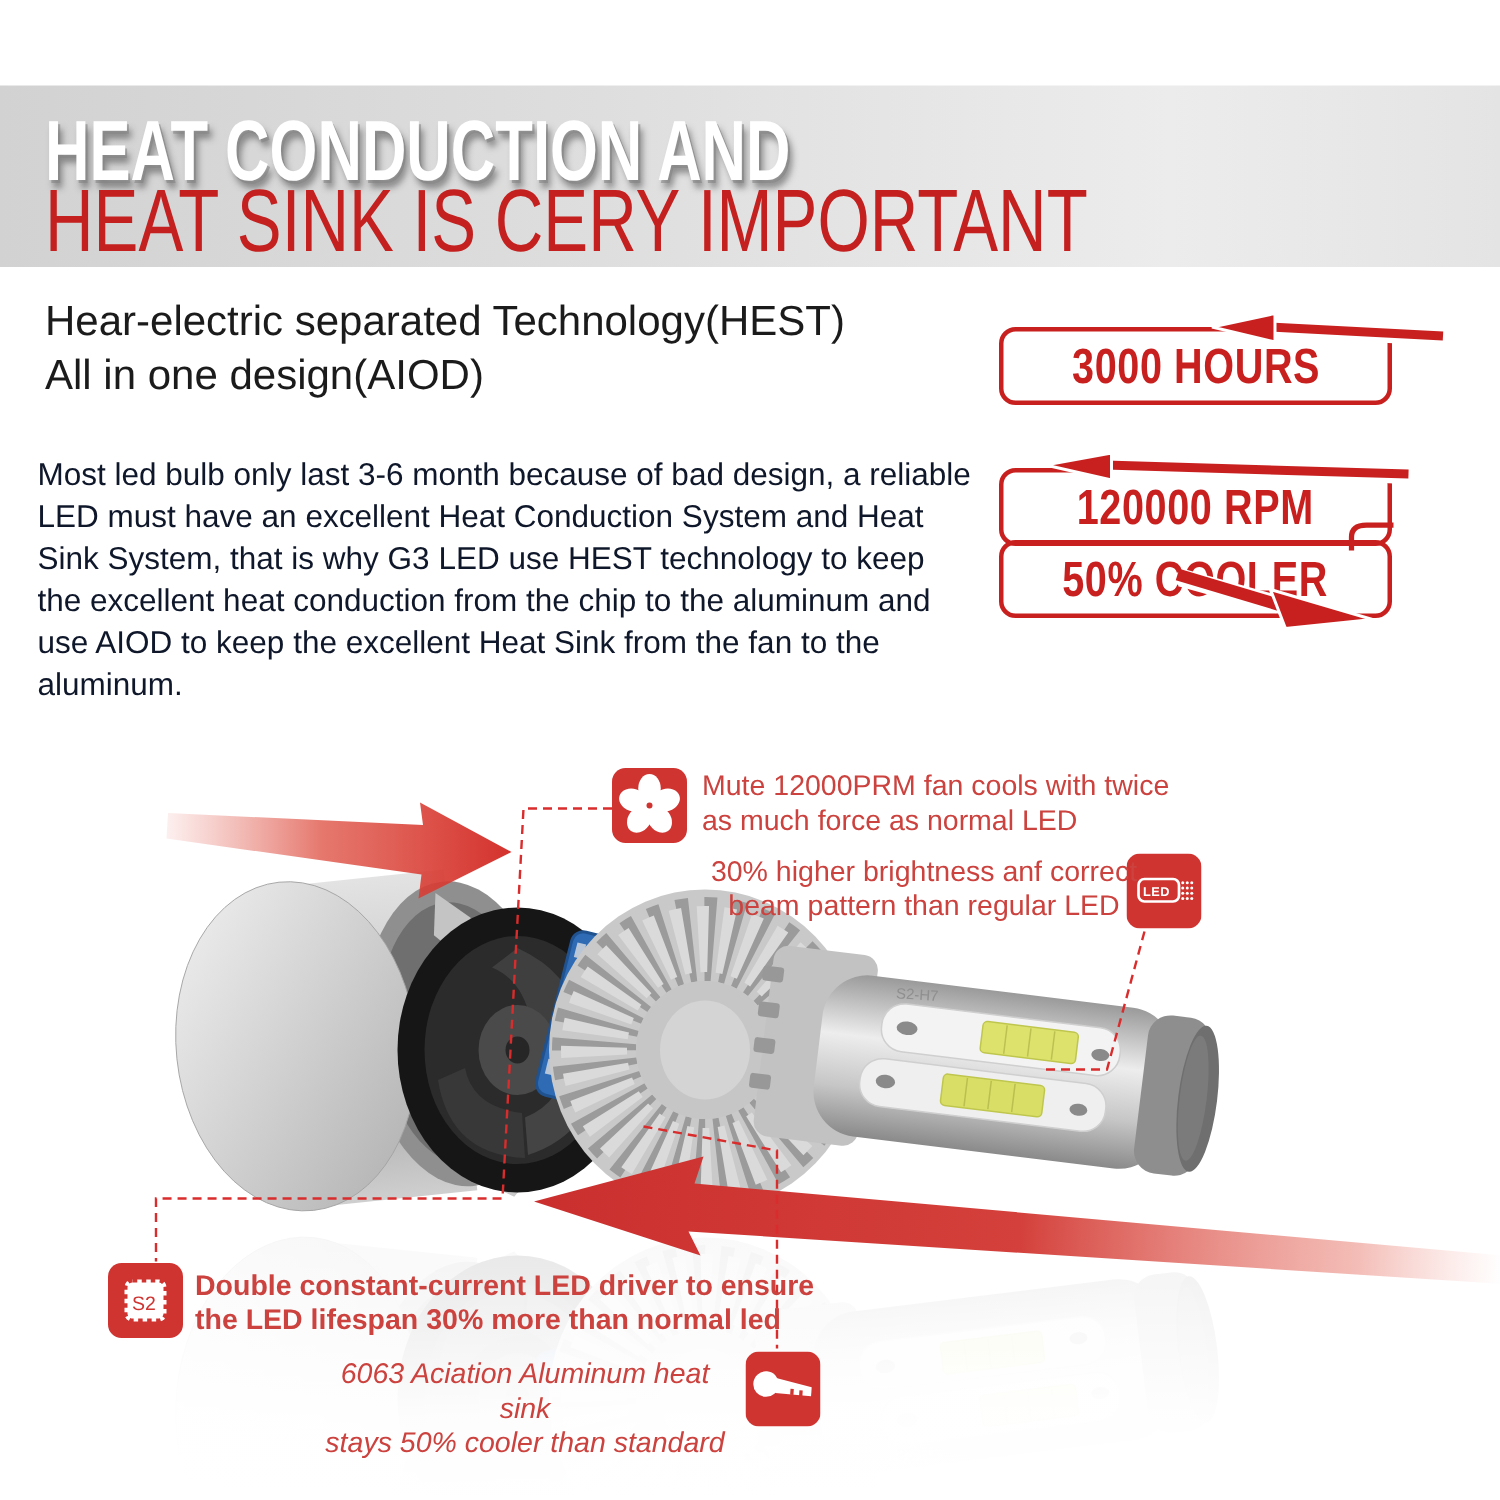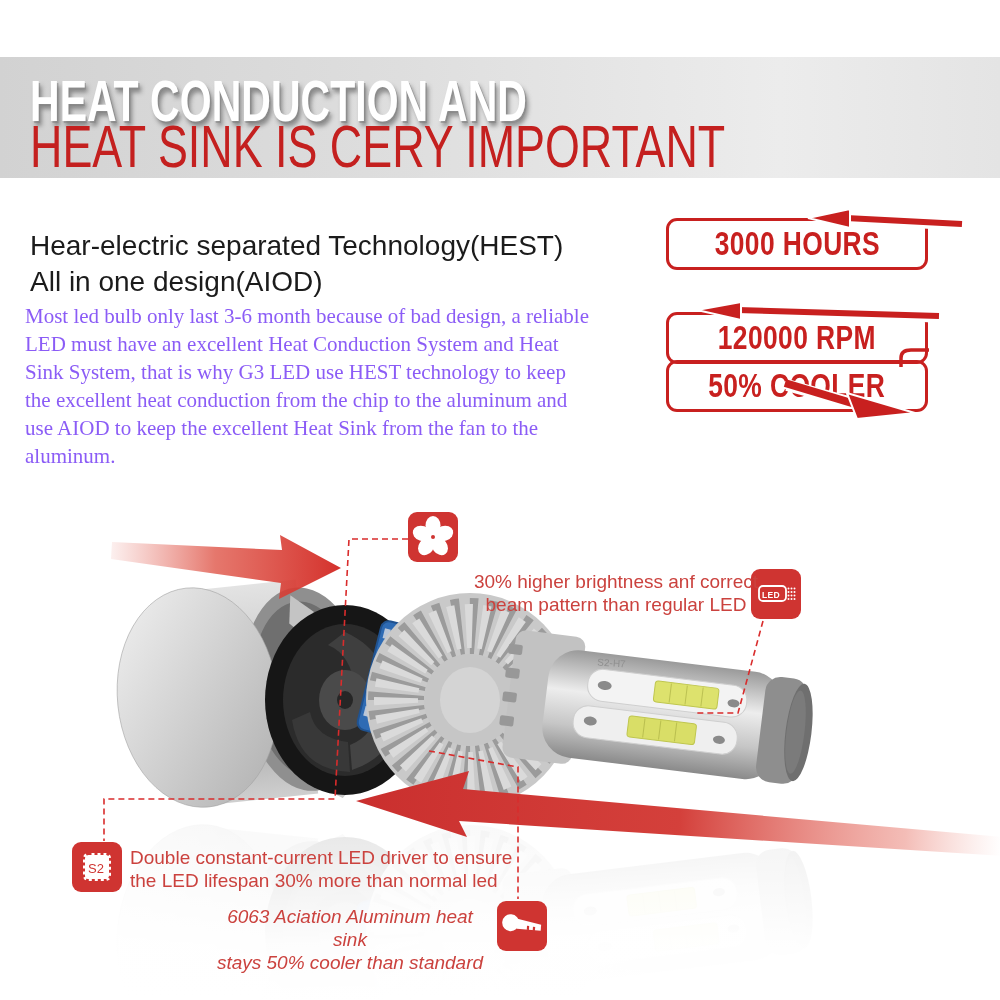--- a/index.html
+++ b/index.html
@@ -10,44 +10,44 @@
   .band{position:absolute;left:0;top:57px;width:1000px;height:121px;
         background:linear-gradient(90deg,#d2d2d2 0%,#dedede 40%,#ececec 78%,#e4e4e4 100%);}
   .h-line1{position:absolute;left:30px;top:68px;font-size:57px;font-weight:700;color:#ffffff;
            letter-spacing:0px;transform:scaleX(.72);transform-origin:left center;white-space:nowrap;
            text-shadow:2px 2px 0 rgba(130,130,130,.55), 4px 5px 5px rgba(60,60,60,.5);}
   .h-line2{position:absolute;left:30px;top:113px;font-size:59px;font-weight:400;color:#c4201f;
            transform:scaleX(.76);transform-origin:left center;white-space:nowrap;letter-spacing:0;}
 
   
   .subtitle{position:absolute;left:30px;top:196px;font-size:28px;line-height:1.3;color:#1b1b1b;
-            white-space:pre-line;margin-top:32px;}
-  .bodytext{position:absolute;left:25px;top:303px;font-size:21px;line-height:1.33;color:#8b5cf6;
-            white-space:pre-line;font-family:Liberation Serif, serif;}
+            white-space:pre-line;}
+  .bodytext{position:absolute;left:25px;top:303px;font-size:21px;line-height:1.33;color:#0f172a;
+            white-space:pre-line;}
 
   
   .badge{position:absolute;left:666px;width:256px;height:46px;border:3.5px solid #c8201f;
          border-radius:11px;display:flex;align-items:center;justify-content:center;}
   .badge .lbl{font-size:33px;font-weight:700;color:#c8201f;letter-spacing:.5px;
               transform:scaleX(.8);white-space:nowrap;}
   .badge svg{position:absolute;overflow:visible;}
   .b1{top:218px;} .b2{top:292px;margin-top:20px;} .b3{top:360px;}
   .b1 .arr{top:-12px;left:135px;}
   .b2 .arr{top:-13px;left:20px;}
   .b3 .hook{top:-16px;left:212px;}
   .b3 .arr{bottom:-14px;left:108px;}
 
   
   .scene-svg{position:absolute;left:0;top:500px;width:1000px;height:500px;}
 
   
   .callout-text{position:absolute;color:#cb423e;font-size:19px;line-height:1.22;white-space:pre-line;z-index:6;}
   .ct-fan{left:468px;top:513px;}
   .ct-led{left:466px;top:570px;width:300px;text-align:center;}
-  .ct-driver{left:130px;top:846px;}
+  .ct-driver{left:130px;top:846px;font-weight:bold;}
   .ct-heatsink{left:210px;top:905px;width:280px;text-align:center;font-style:italic;}
   .callout-icon{position:absolute;width:50px;height:50px;z-index:6;}
   .ic-fan{left:408px;top:512px;}
   .ic-led{left:751px;top:569px;}
   .ic-chip{left:72px;top:842px;}
   .ic-key{left:497px;top:901px;}
 </style>
 </head>
 <body>
 
@@ -254,20 +254,22 @@
   <svg class="callout-icon ic-key" viewBox="0 0 50 50">
     <rect width="50" height="50" rx="9" fill="#cf3431"></rect>
     <g transform="rotate(4 25 25)">
       <circle cx="13.5" cy="22.5" r="8.5" fill="#ffffff"></circle>
       <polygon points="20,18 44,22.5 44,28.5 20,28" fill="#ffffff"></polygon>
       <rect x="30" y="24.5" width="2.2" height="4" fill="#cf3431"></rect>
       <rect x="36" y="25" width="2.2" height="4" fill="#cf3431"></rect>
     </g>
   </svg>
 
+  <div class="callout-text ct-fan">Mute 12000PRM fan cools with twice
+as much force as normal LED</div>
   <div class="callout-text ct-led">30% higher brightness anf correct
 beam pattern than regular LED</div>
   <div class="callout-text ct-driver">Double constant-current LED driver to ensure
 the LED lifespan 30% more than normal led</div>
   <div class="callout-text ct-heatsink">6063 Aciation Aluminum heat sink
 stays 50% cooler than standard</div>
 
 </div>
 
 </body></html>

